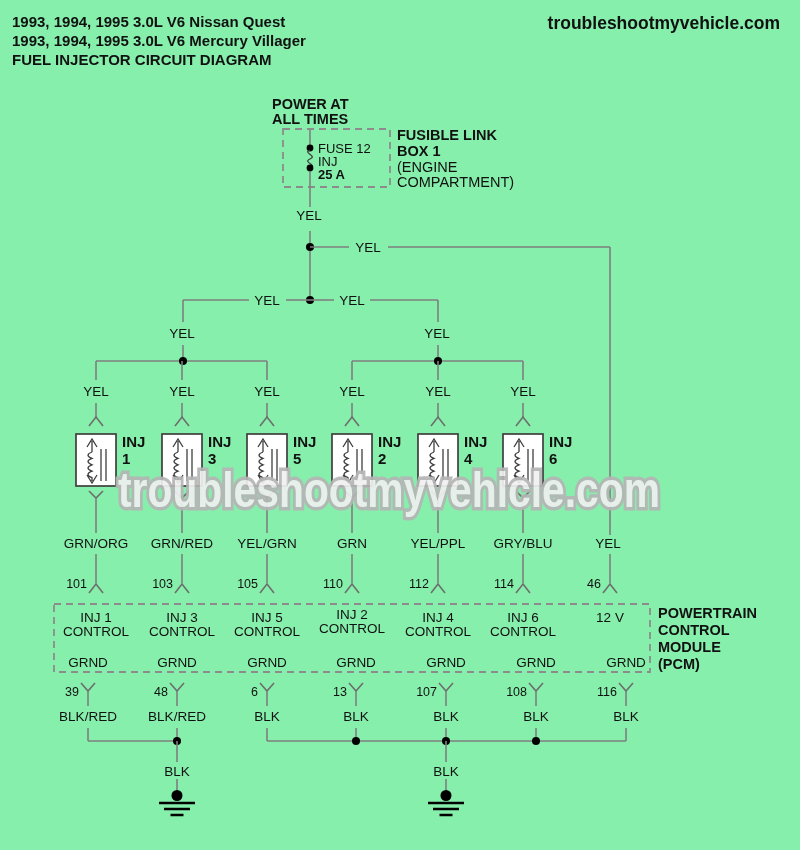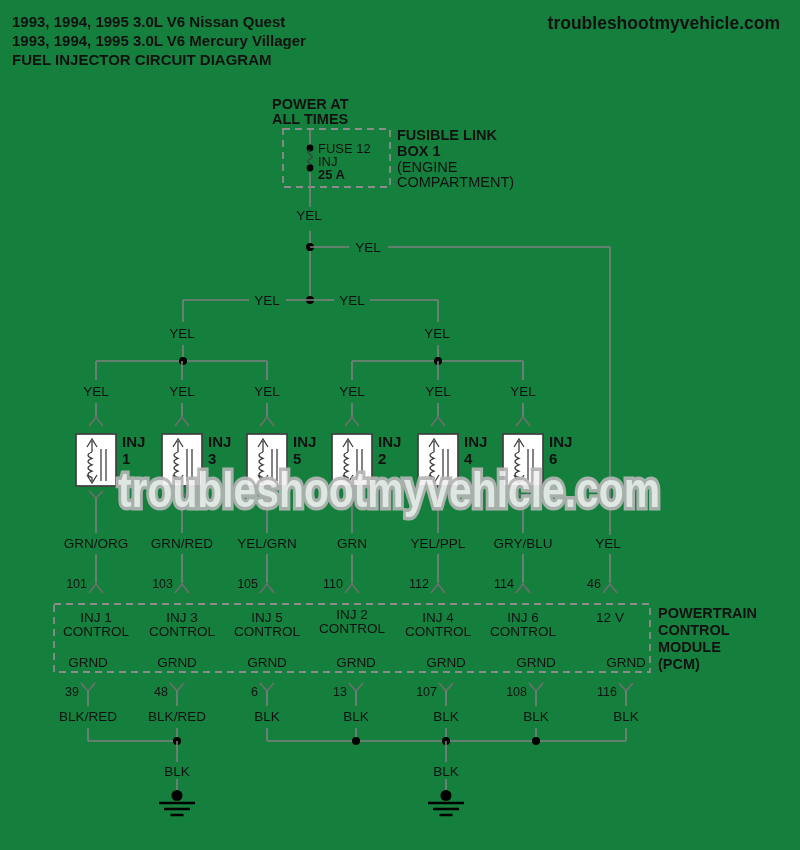--- a/index.html
+++ b/index.html
@@ -1,16 +1,16 @@
 <!DOCTYPE html>
 <html><head>
 <meta charset="utf-8">
 <style>
   html,body{margin:0;padding:0;background:#fff;}
-  #stage{position:relative;width:800px;height:850px;background:#15803d;overflow:hidden;
+  #stage{position:relative;width:800px;height:850px;background:#86efac;overflow:hidden;
          font-family:"Liberation Sans",sans-serif;}
   svg text{font-family:"Liberation Sans",sans-serif;fill:#111;}
   .wire{stroke:#7f7f7f;stroke-width:1.6;fill:none;}
   .conn{stroke:#6e6e6e;stroke-width:1.6;fill:none;}
   .sym{stroke:#3f3f3f;stroke-width:1.3;fill:none;}
   .ibox{stroke:#3f3f3f;stroke-width:1.7;fill:#fff;}
   .boxd{stroke:#8c8c8c;stroke-width:1.8;fill:none;stroke-dasharray:7 5;}
   .dot{fill:#000;stroke:none;}
   .gnd{stroke:#000;stroke-width:2.6;fill:none;}
   .lbl{font-size:13.5px;}

